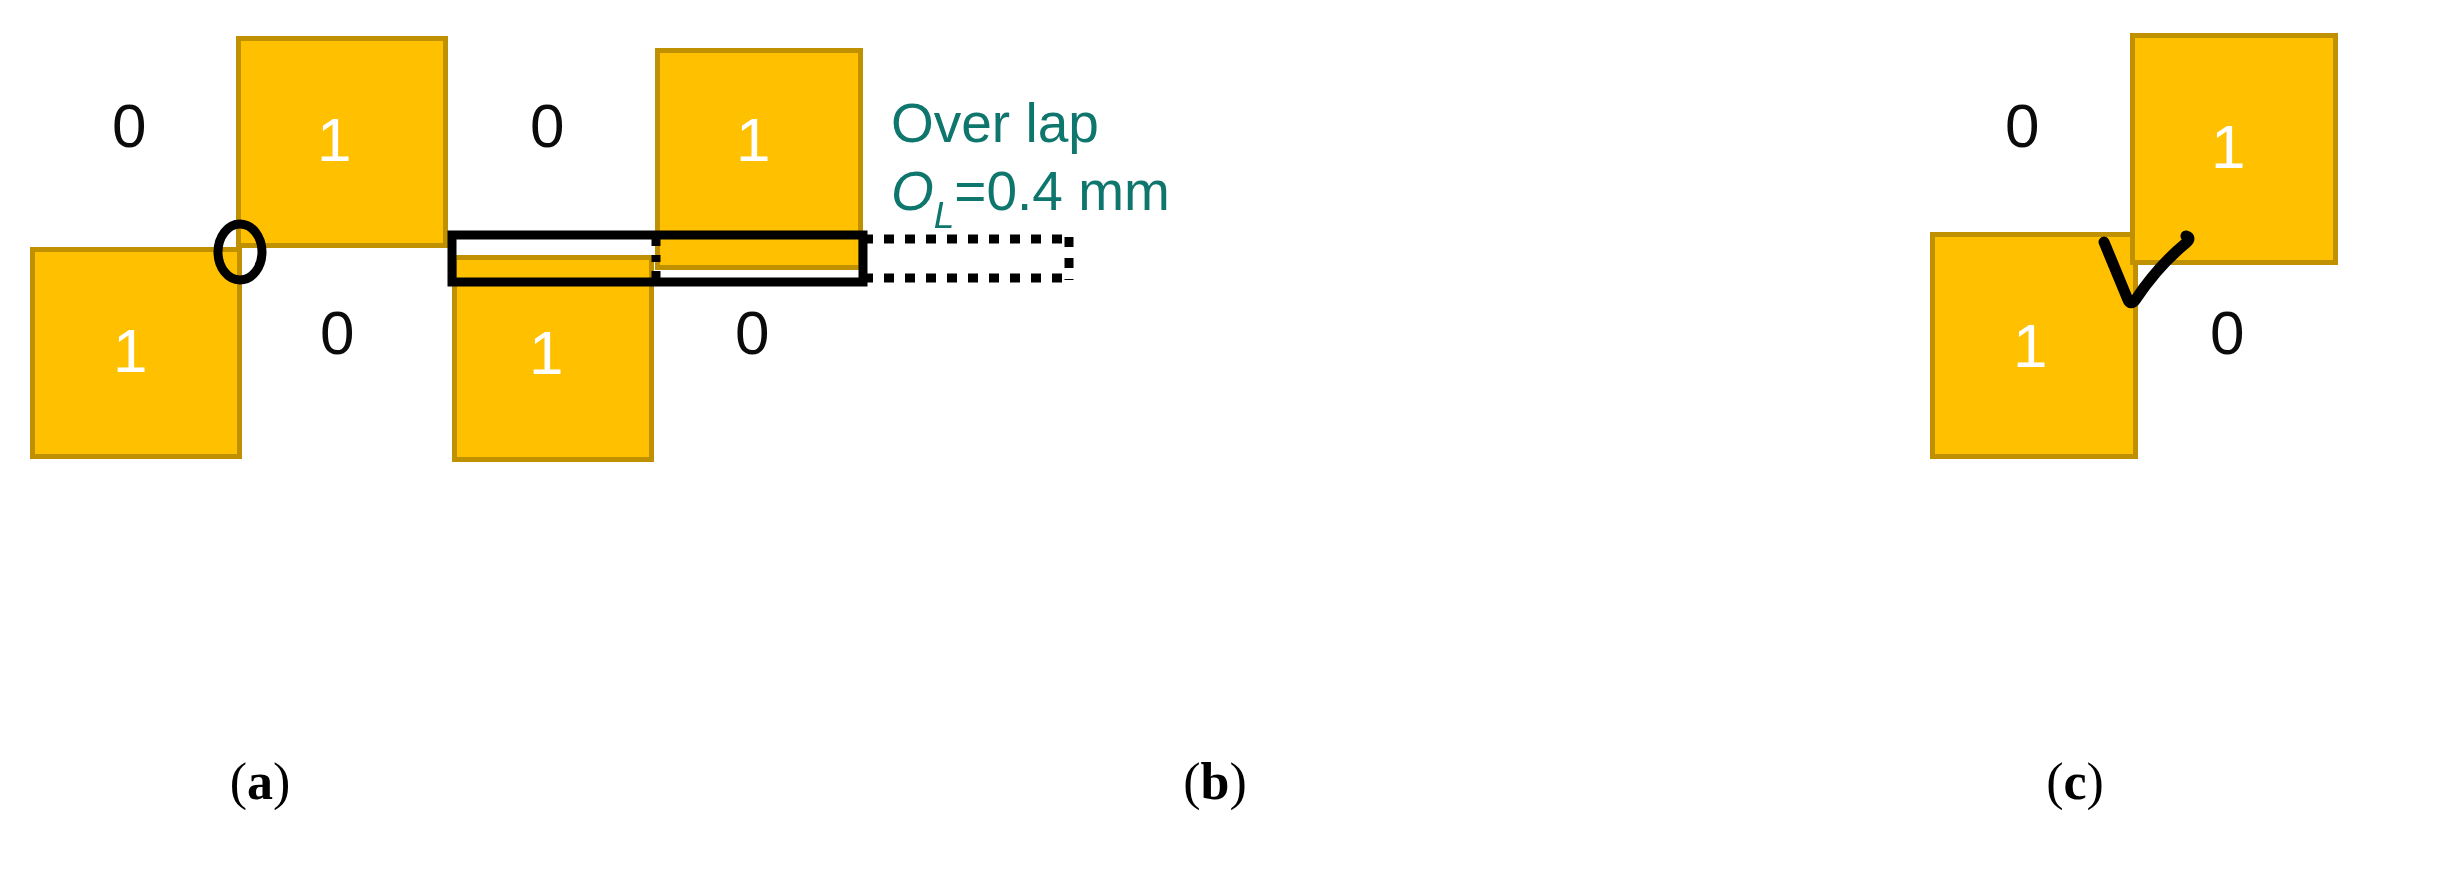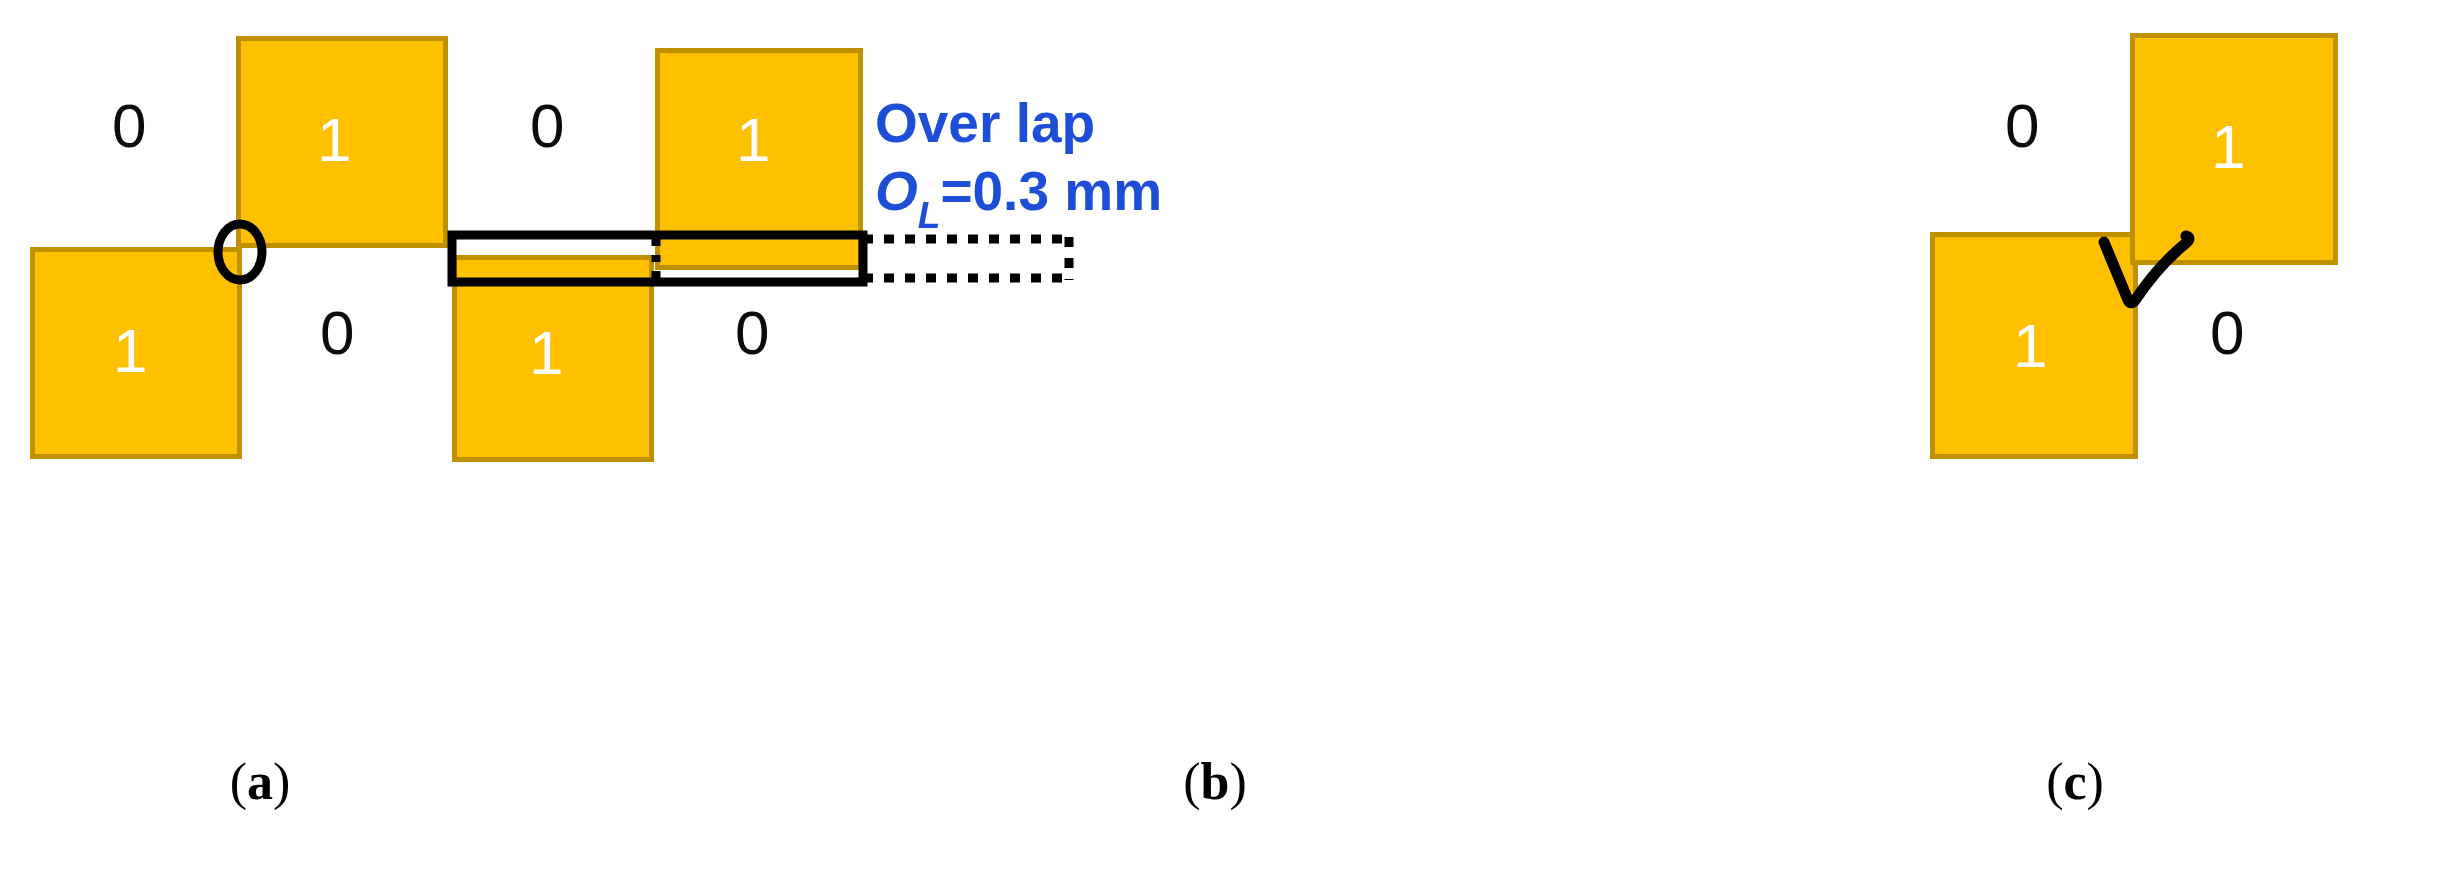--- a/index.html
+++ b/index.html
@@ -43,26 +43,27 @@
     color:#000;
     text-align:center;
     white-space:nowrap;
   }
   .caption b{font-weight:bold;}
   .caption .paren{font-weight:normal;}
 
   
   .anno{
     position:absolute;
-    color:#1d4ed8;
+    color:#0f766e;
     font-family:"Liberation Sans", sans-serif;
-    font-weight:bold;
+    font-weight:normal;
     font-size:55px;
     line-height:1.05;
     white-space:nowrap;
+    margin-left:16px;
   }
   .anno .ital{font-style:italic;}
   .anno .sub{
     font-style:italic;
     font-size:37px;
     vertical-align:sub;
     position:relative;
     top:6px;
   }
 
@@ -101,21 +102,21 @@
     <div class="sq" style="left:655px;top:48px;width:208px;height:222px;">
       <span class="sqlabel" style="left:76px;top:56px;">1</span>
     </div>
 
     <span class="zero" style="left:530px;top:95px;">0</span>
     <span class="zero" style="left:735px;top:302px;">0</span>
 
     <div class="anno" style="left:875px;top:95px;">
       <div>Over lap</div>
       <div style="margin-top:10px;">
-        <span class="ital">O</span><span class="sub">L</span><span>=</span><span>0.3</span><span>&nbsp;</span><span>mm</span>
+        <span class="ital">O</span><span class="sub">L</span><span>=</span><span>0.4</span><span>&nbsp;</span><span>mm</span>
       </div>
     </div>
 
     <div class="caption" style="left:1115px;top:752px;width:200px;">
       <span class="paren">(</span><b>b</b><span class="paren">)</span>
     </div>
   </div>
 
   <div>
 

